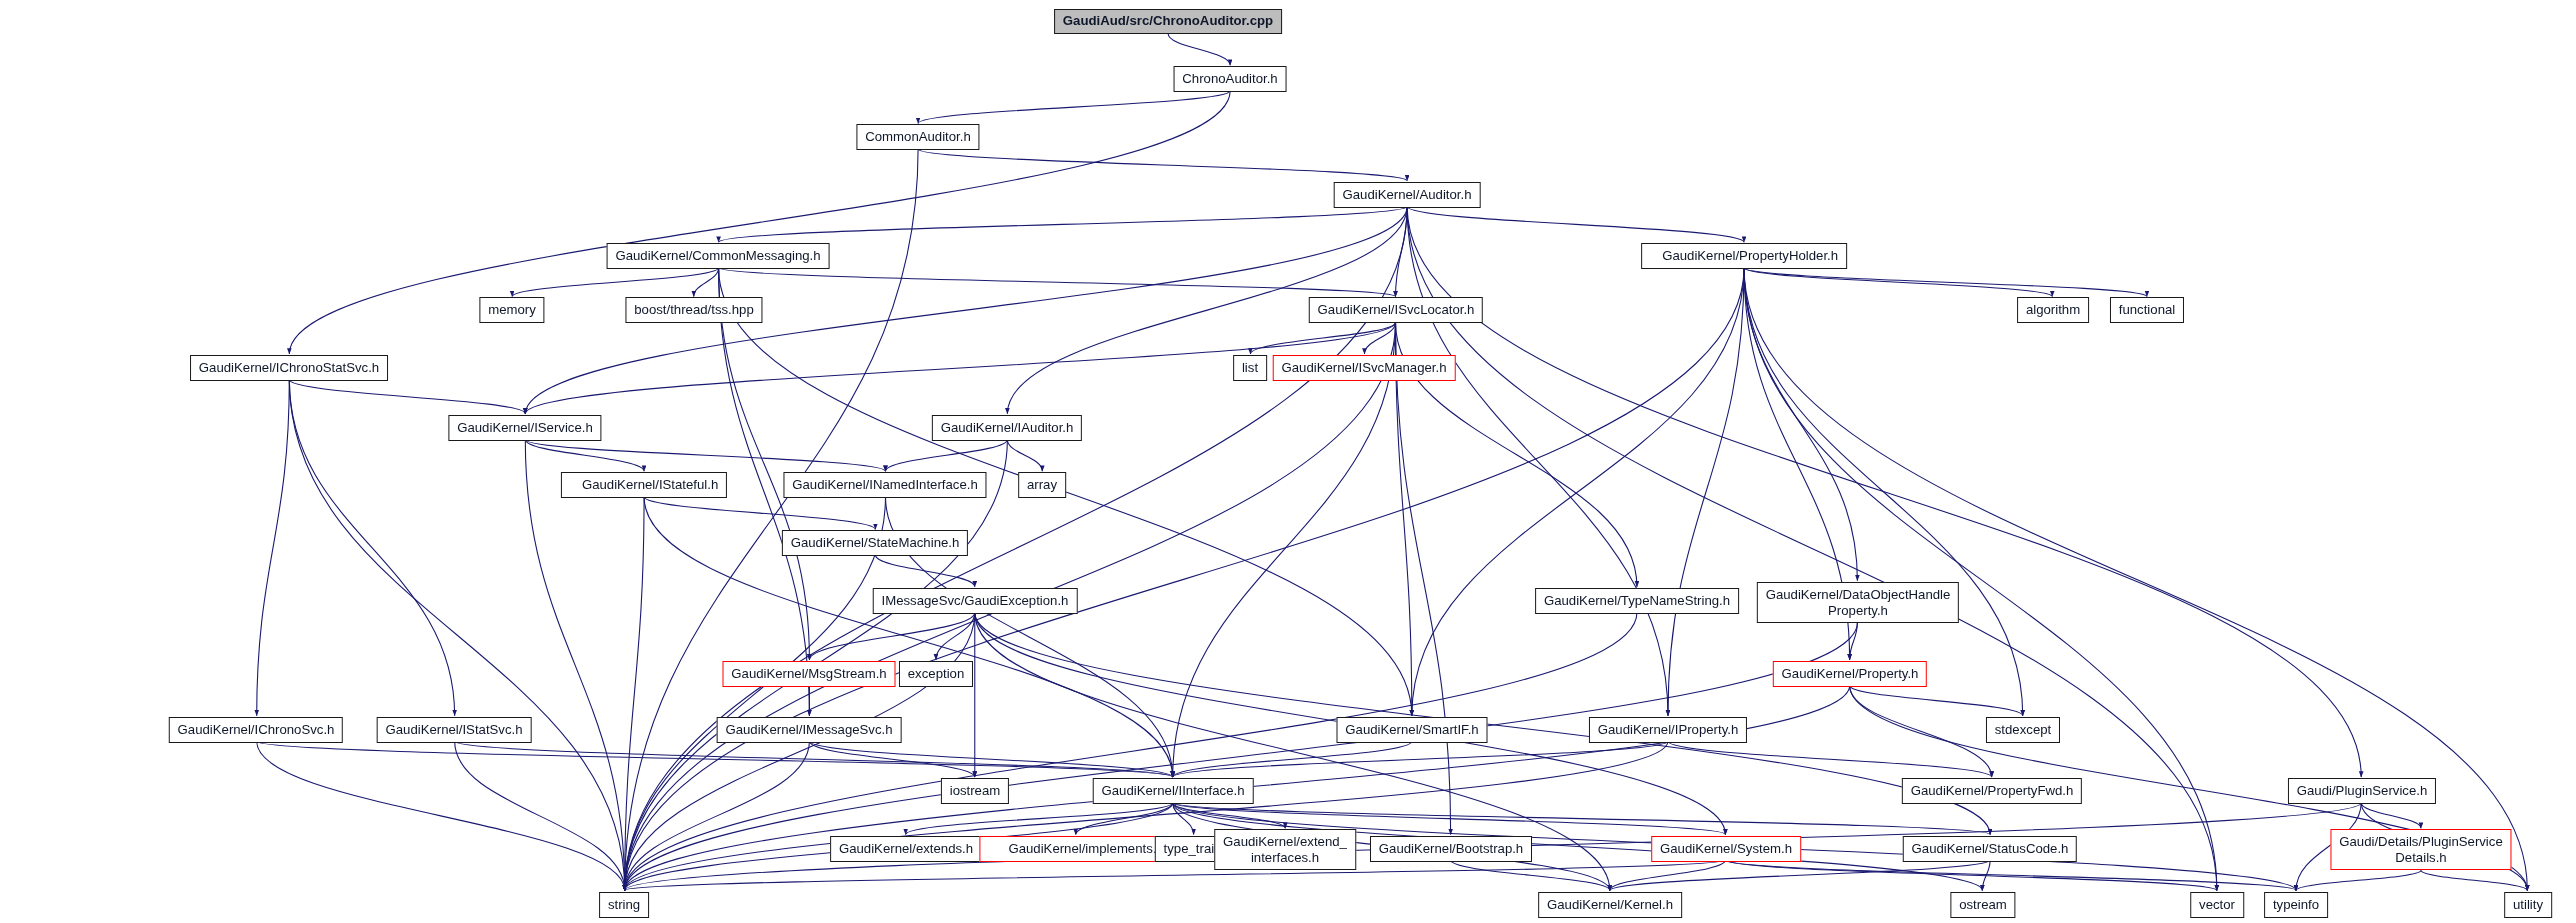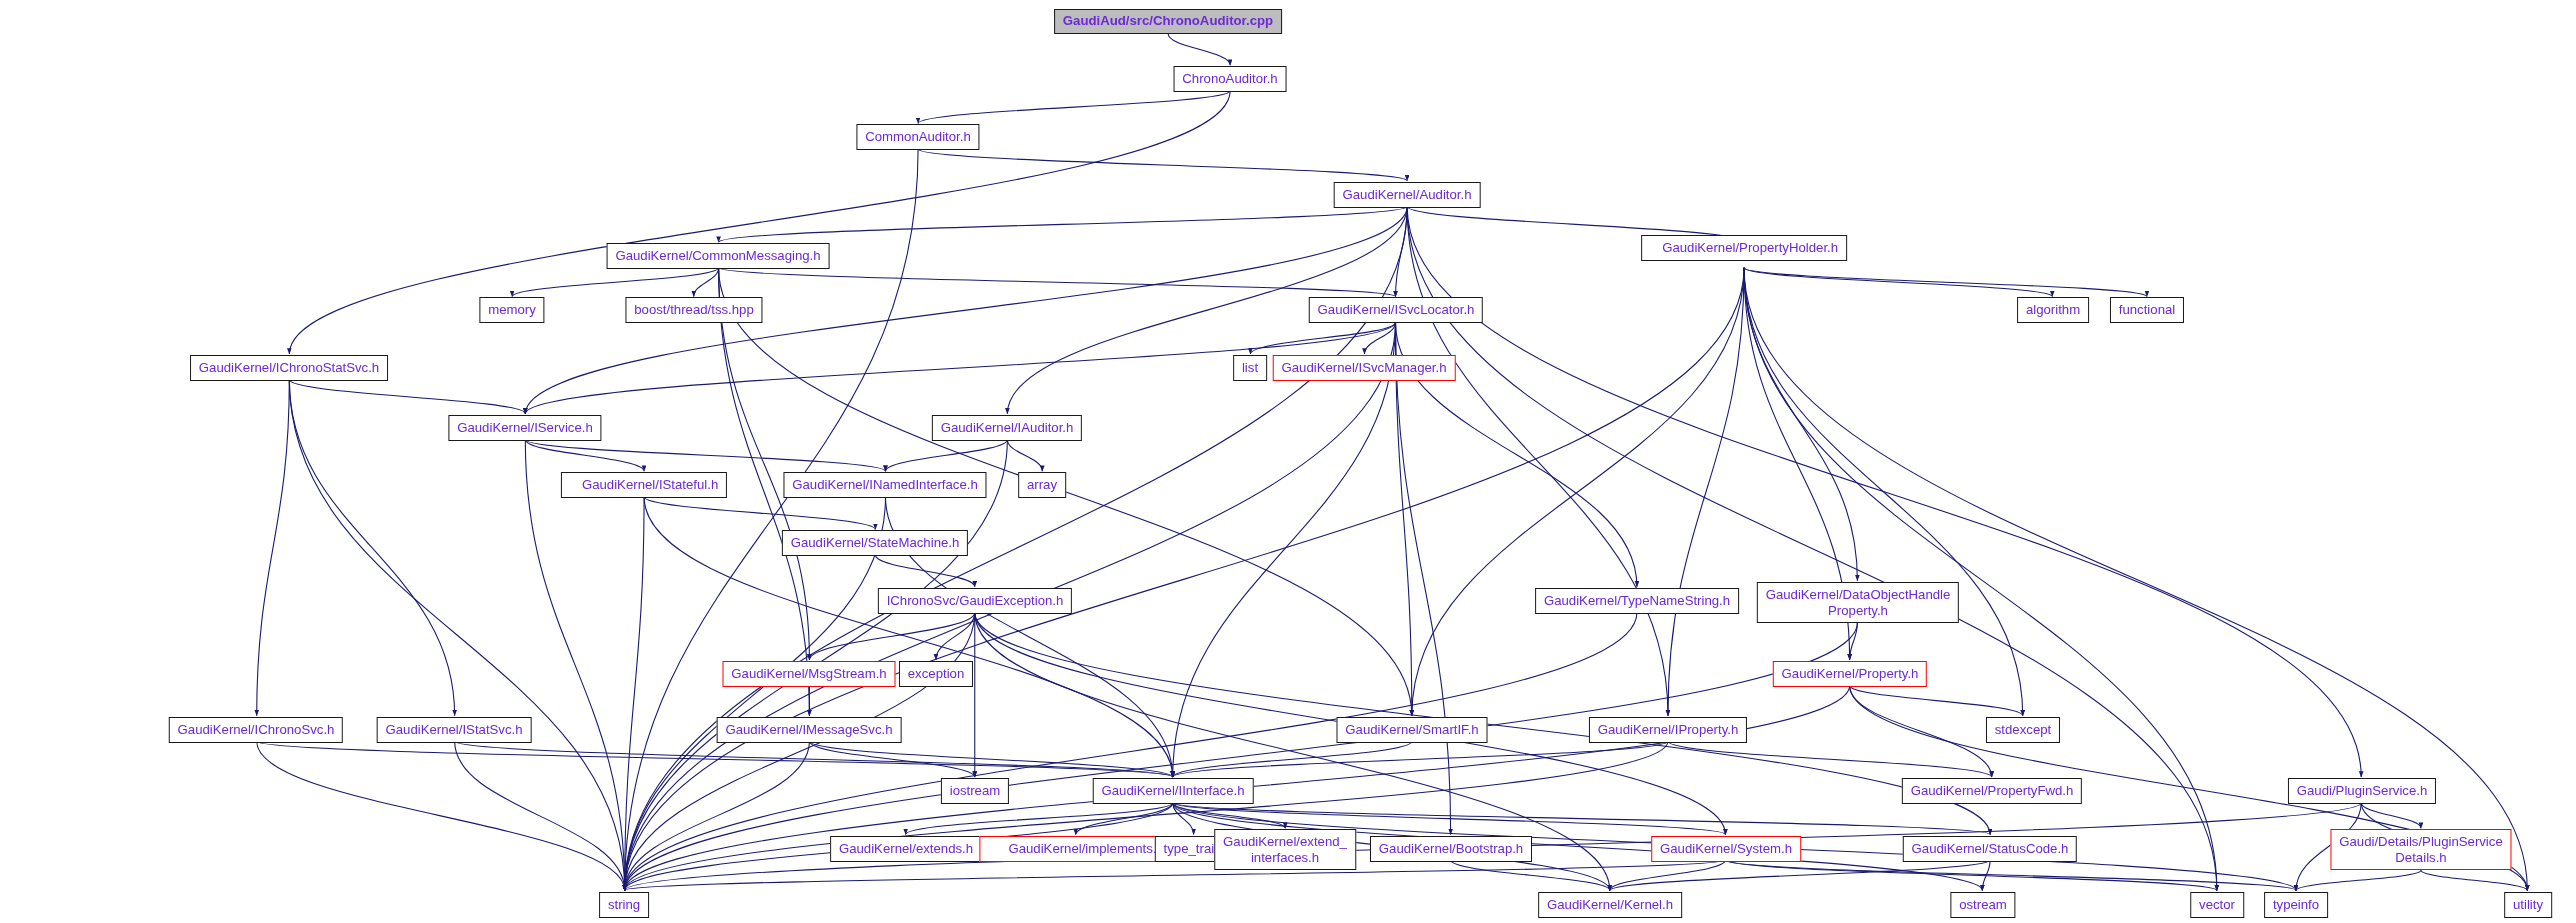--- a/index.html
+++ b/index.html
@@ -13,21 +13,21 @@
   }
   #edges { position: absolute; left: 0; top: 0; z-index: 1; }
   .node {
     position: absolute;
     transform: translateX(-50%);
     background: #ffffff;
     border: 0.8px solid #1a1a1a;
     padding: 3.9px 7.8px;
     font-size: 13.2px;
     line-height: 1.2;
-    color: #6d28d9;
+    color: #0f172a;
     white-space: pre-line;
     text-align: center;
     z-index: 2;
     box-sizing: border-box;
     cursor: default;
   }
   .node.current { font-weight: bold; }
 </style>
 </head>
 <body>
@@ -144,36 +144,36 @@
         <path d="M 2563,1108 C 2563,1125.55 2553,1129.45 2553,1147" fill="none" stroke="#191970" stroke-width="1.4" marker-end="url(#arrow)"></path>
         <path d="M 1868,1108 C 1868,1125.55 2073,1129.45 2073,1147" fill="none" stroke="#191970" stroke-width="1.4" marker-end="url(#arrow)"></path>
       </g>
   </svg>
 
 <div class="node current" style="left: 1168px; top: 8.5px; background: rgb(189, 189, 189); border-color: rgb(26, 26, 26);">GaudiAud/src/ChronoAuditor.cpp</div>
     <div class="node" style="left: 1230px; top: 66px; background: rgb(255, 255, 255); border-color: rgb(26, 26, 26);">ChronoAuditor.h</div>
     <div class="node" style="left: 918px; top: 124px; background: rgb(255, 255, 255); border-color: rgb(26, 26, 26);">CommonAuditor.h</div>
     <div class="node" style="left: 1407px; top: 182px; background: rgb(255, 255, 255); border-color: rgb(26, 26, 26);">GaudiKernel/Auditor.h</div>
     <div class="node" style="left: 718px; top: 243px; background: rgb(255, 255, 255); border-color: rgb(26, 26, 26);">GaudiKernel/CommonMessaging.h</div>
-    <div class="node" style="left: 1744px; top: 235px; background: rgb(255, 255, 255); border-color: rgb(26, 26, 26); padding-left: 20px;">GaudiKernel/PropertyHolder.h</div>
+    <div class="node" style="left: 1744px; top: 243px; background: rgb(255, 255, 255); border-color: rgb(26, 26, 26); padding-left: 20px;">GaudiKernel/PropertyHolder.h</div>
     <div class="node" style="left: 512px; top: 297px; background: rgb(255, 255, 255); border-color: rgb(26, 26, 26);">memory</div>
     <div class="node" style="left: 694px; top: 297px; background: rgb(255, 255, 255); border-color: rgb(26, 26, 26);">boost/thread/tss.hpp</div>
     <div class="node" style="left: 1396px; top: 297px; background: rgb(255, 255, 255); border-color: rgb(26, 26, 26);">GaudiKernel/ISvcLocator.h</div>
     <div class="node" style="left: 2053px; top: 297px; background: rgb(255, 255, 255); border-color: rgb(26, 26, 26);">algorithm</div>
     <div class="node" style="left: 2147px; top: 297px; background: rgb(255, 255, 255); border-color: rgb(26, 26, 26);">functional</div>
     <div class="node" style="left: 289px; top: 355px; background: rgb(255, 255, 255); border-color: rgb(26, 26, 26);">GaudiKernel/IChronoStatSvc.h</div>
     <div class="node" style="left: 1250px; top: 355px; background: rgb(255, 255, 255); border-color: rgb(26, 26, 26);">list</div>
     <div class="node truncated" style="left: 1364px; top: 355px; background: rgb(255, 255, 255); border-color: rgb(255, 0, 0);">GaudiKernel/ISvcManager.h</div>
     <div class="node" style="left: 525px; top: 415px; background: rgb(255, 255, 255); border-color: rgb(26, 26, 26);">GaudiKernel/IService.h</div>
     <div class="node" style="left: 1007px; top: 415px; background: rgb(255, 255, 255); border-color: rgb(26, 26, 26);">GaudiKernel/IAuditor.h</div>
     <div class="node" style="left: 644px; top: 472px; background: rgb(255, 255, 255); border-color: rgb(26, 26, 26); padding-left: 20px;">GaudiKernel/IStateful.h</div>
     <div class="node" style="left: 885px; top: 472px; background: rgb(255, 255, 255); border-color: rgb(26, 26, 26);">GaudiKernel/INamedInterface.h</div>
     <div class="node" style="left: 1042px; top: 472px; background: rgb(255, 255, 255); border-color: rgb(26, 26, 26);">array</div>
     <div class="node" style="left: 875px; top: 530px; background: rgb(255, 255, 255); border-color: rgb(26, 26, 26);">GaudiKernel/StateMachine.h</div>
-    <div class="node" style="left: 975px; top: 588px; background: rgb(255, 255, 255); border-color: rgb(26, 26, 26);">IChronoSvc/GaudiException.h</div>
+    <div class="node" style="left: 975px; top: 588px; background: rgb(255, 255, 255); border-color: rgb(26, 26, 26);">IMessageSvc/GaudiException.h</div>
     <div class="node" style="left: 1637px; top: 588px; background: rgb(255, 255, 255); border-color: rgb(26, 26, 26);">GaudiKernel/TypeNameString.h</div>
     <div class="node" style="left: 1858px; top: 582px; background: rgb(255, 255, 255); border-color: rgb(26, 26, 26);">GaudiKernel/DataObjectHandle
 Property.h</div>
     <div class="node truncated" style="left: 809px; top: 661px; background: rgb(255, 255, 255); border-color: rgb(255, 0, 0);">GaudiKernel/MsgStream.h</div>
     <div class="node" style="left: 936px; top: 661px; background: rgb(255, 255, 255); border-color: rgb(26, 26, 26);">exception</div>
     <div class="node truncated" style="left: 1850px; top: 661px; background: rgb(255, 255, 255); border-color: rgb(255, 0, 0);">GaudiKernel/Property.h</div>
     <div class="node" style="left: 256px; top: 717px; background: rgb(255, 255, 255); border-color: rgb(26, 26, 26);">GaudiKernel/IChronoSvc.h</div>
     <div class="node" style="left: 454px; top: 717px; background: rgb(255, 255, 255); border-color: rgb(26, 26, 26);">GaudiKernel/IStatSvc.h</div>
     <div class="node" style="left: 809px; top: 717px; background: rgb(255, 255, 255); border-color: rgb(26, 26, 26);">GaudiKernel/IMessageSvc.h</div>
     <div class="node" style="left: 1412px; top: 717px; background: rgb(255, 255, 255); border-color: rgb(26, 26, 26);">GaudiKernel/SmartIF.h</div>

